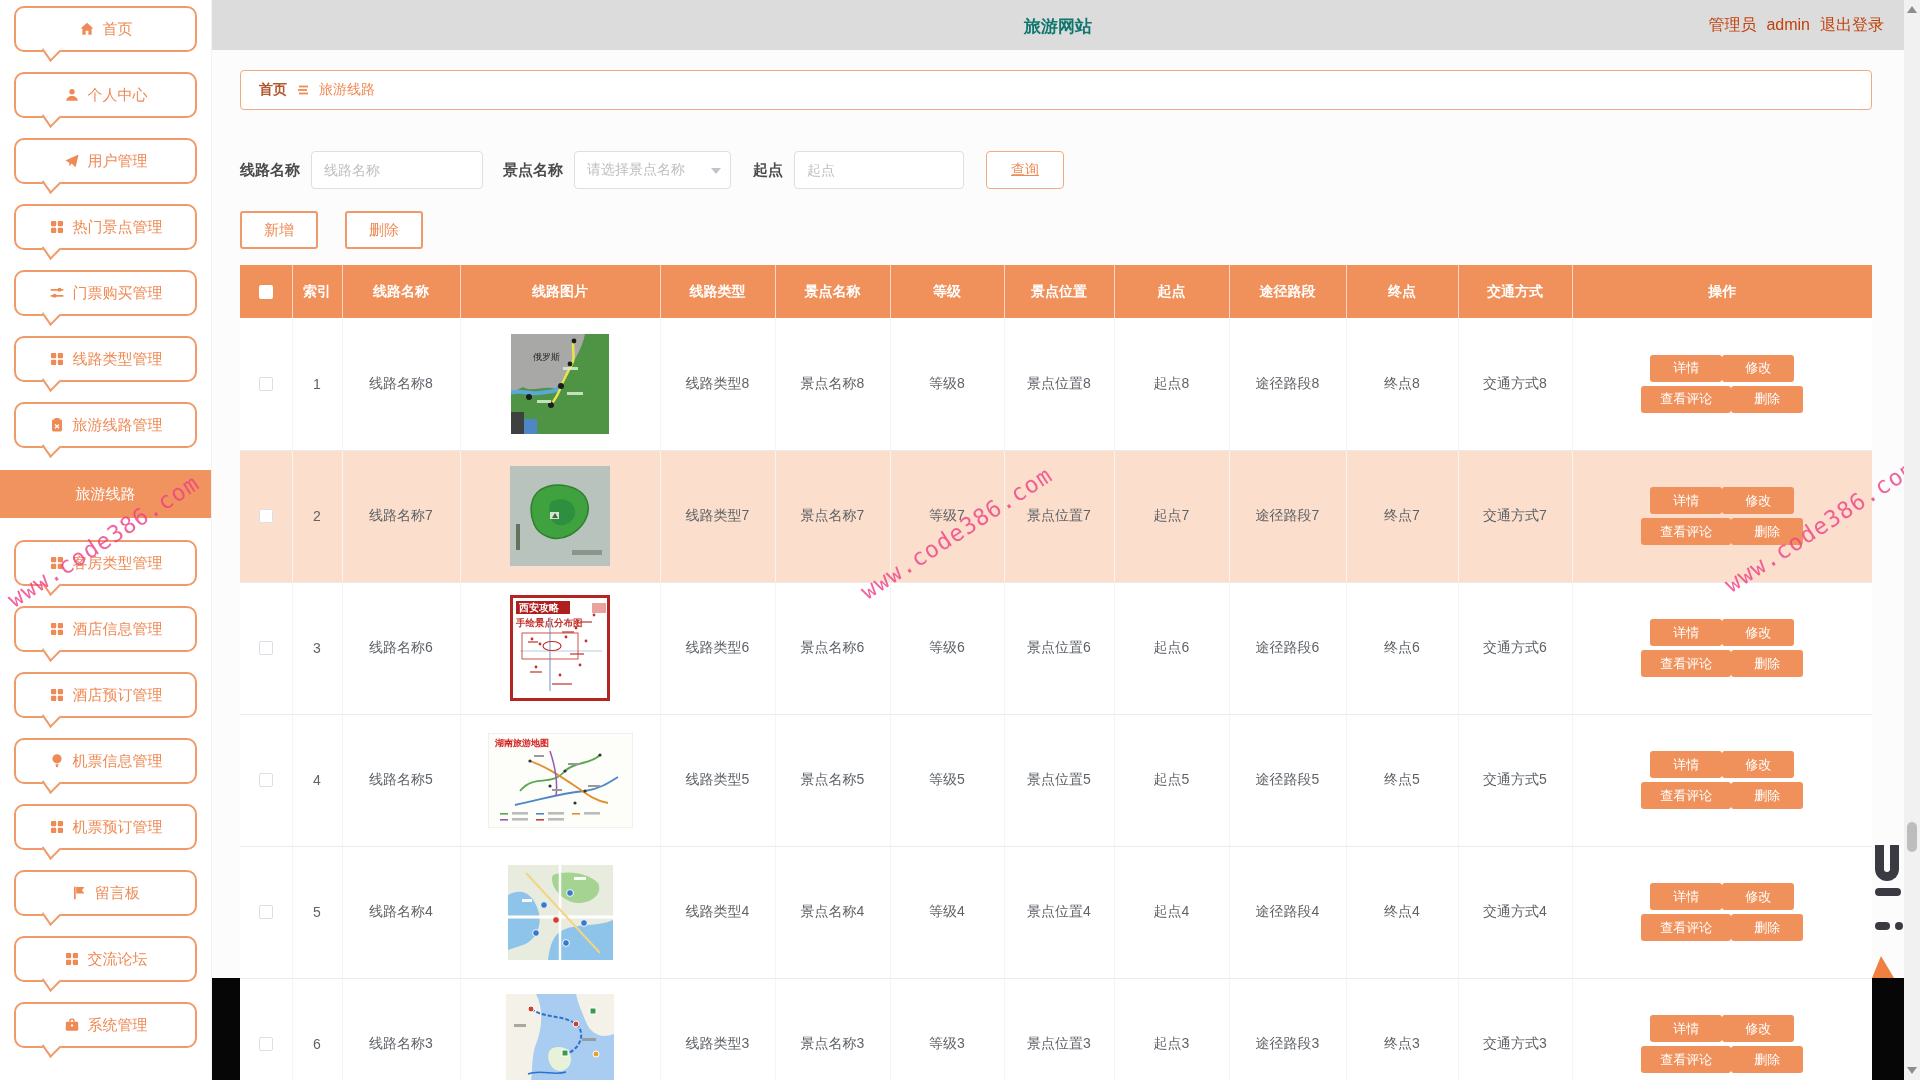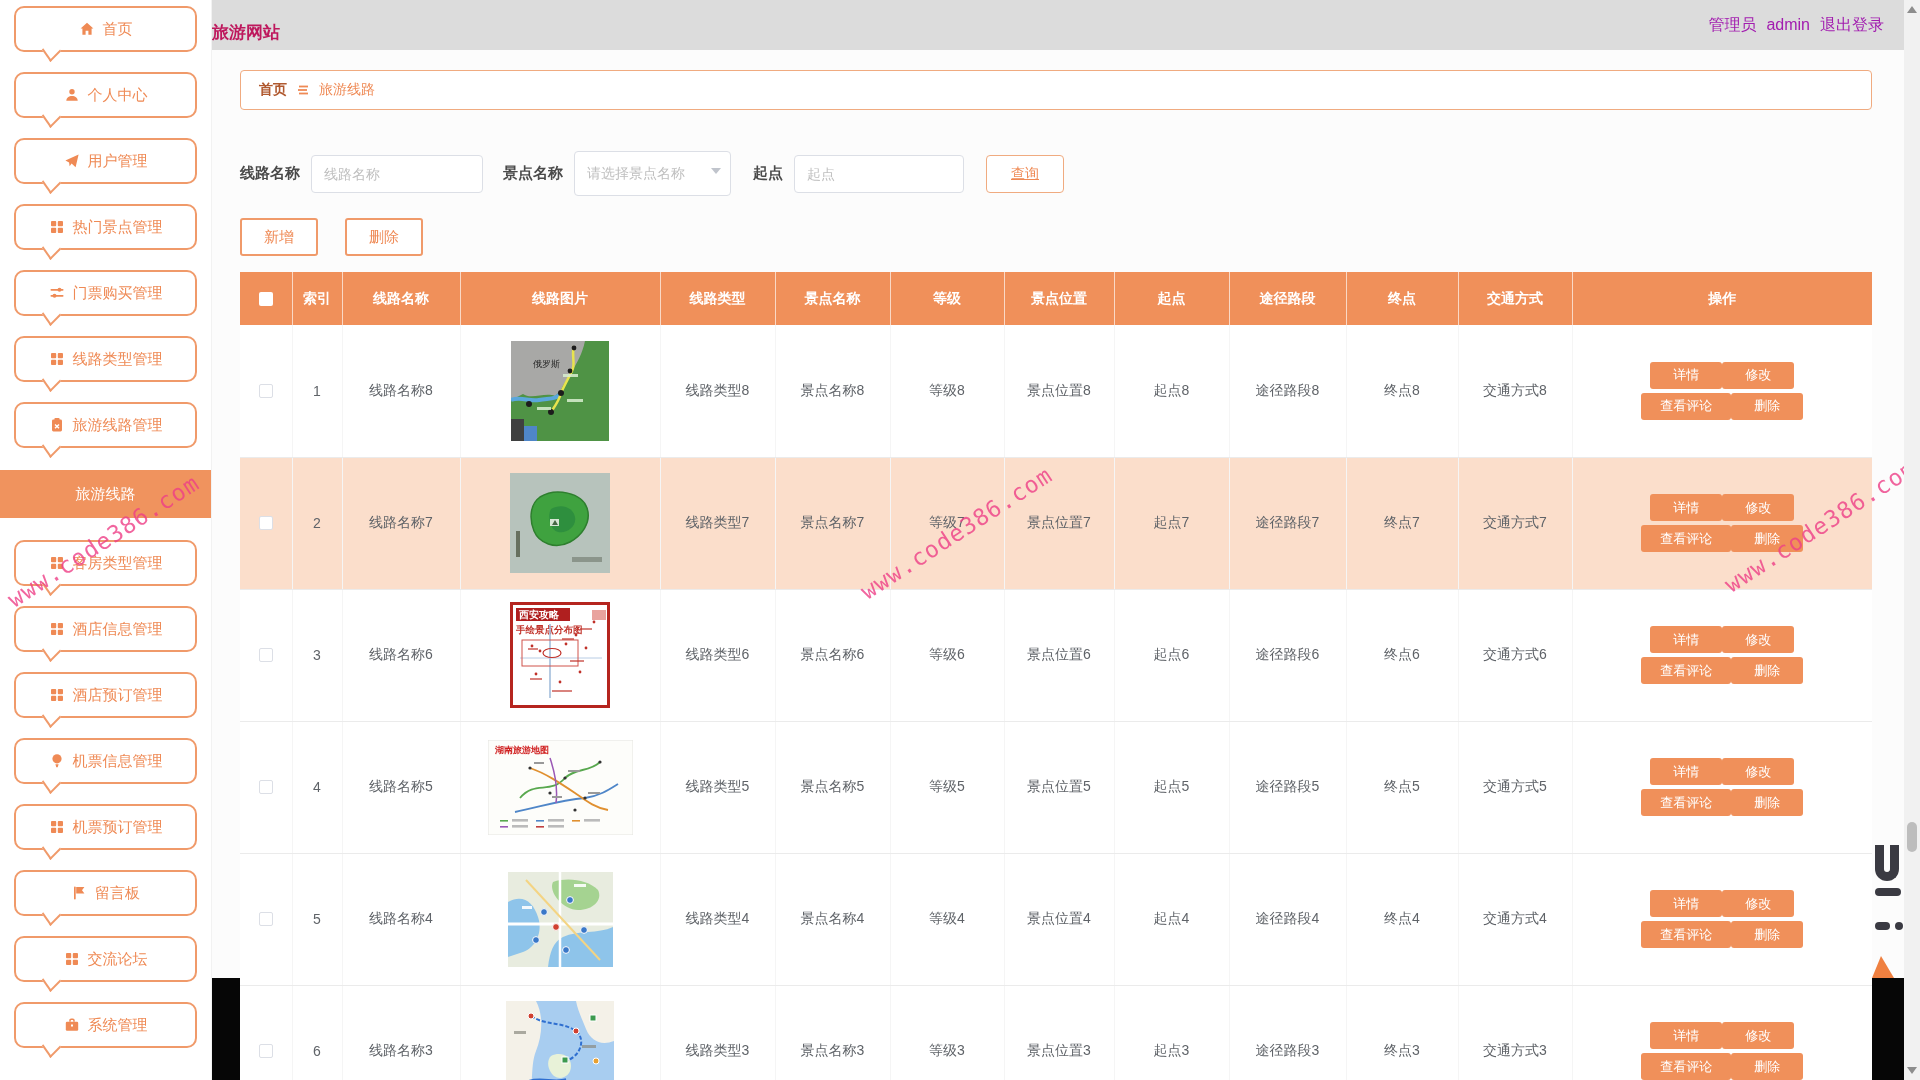--- a/index.html
+++ b/index.html
@@ -21,39 +21,39 @@
   .bubble .ic { width:16px; height:16px; display:inline-flex; }
   .bubble .ic svg { width:16px; height:16px; }
   .active-item { height:48px; flex:0 0 48px; margin:2px 0 22px 0;
     background:#f0935e; color:#fff; font-size:15px;
     display:flex; align-items:center; justify-content:center; cursor:pointer; }
 
   
   .main { position:absolute; left:212px; top:0; width:1692px; height:1080px;
     background:#fcfcfc; }
   .topbar { height:50px; background:#dcdcdc; position:relative; }
-  .topbar-title { position:absolute; left:0; right:0; top:8px; line-height:50px;
-    text-align:left; font-size:17px; font-weight:bold; color:#be185d; }
+  .topbar-title { position:absolute; left:0; right:0; top:2px; line-height:50px;
+    text-align:center; font-size:17px; font-weight:bold; color:#0f766e; }
   .topbar-user { position:absolute; right:20px; top:0; line-height:50px;
-    font-size:16px; color:#a21caf; display:flex; gap:10px; }
+    font-size:16px; color:#c2410c; display:flex; gap:10px; }
   .topbar-user .logout { cursor:pointer; }
 
   .breadcrumb { margin:20px 32px 0 28px; height:40px; background:#fff;
     border:1px solid #f0ab80; border-radius:4px;
     display:flex; align-items:center; padding-left:18px; gap:9px; font-size:14px; }
   .bc-home { color:#b0592f; font-weight:bold; cursor:pointer; }
   .bc-sep { display:inline-flex; width:14px; height:14px; color:#ef8a55; }
   .bc-cur { color:#ef8a55; }
 
   .filters { margin:41px 0 0 28px; display:flex; align-items:center; font-size:15px; }
   .f-label { color:#4a4a4a; font-weight:bold; margin-right:11px; }
   .f-input { width:172px; height:38px; border:1px solid #dcdfe6; border-radius:4px;
     background:#fff; padding:0 12px; font-size:14px; color:#555; outline:none; }
   .f-input::placeholder { color:#bfbfbf; }
-  .f-select { width:157px; height:45px; border:1px solid #dcdfe6; border-radius:4px;
+  .f-select { width:157px; height:38px; border:1px solid #dcdfe6; border-radius:4px;
     background:#fff; padding:0 26px 0 12px; font-size:14px; color:#bfbfbf;
     display:flex; align-items:center; position:relative; cursor:pointer; }
   .f-select .chev { position:absolute; right:9px; top:16px; width:0; height:0;
     border-left:5px solid transparent; border-right:5px solid transparent;
     border-top:6px solid #c0c4cc; }
   .gap20 { width:20px; } .gap22 { width:22px; }
   .btn-search { width:78px; height:38px; margin-left:22px; background:#fff;
     border:1px solid #f0ab80; border-radius:4px; color:#ef8a55; font-size:14px; cursor:pointer;text-decoration:underline; }
 
   .toolbar { margin:22px 0 0 28px; display:flex; gap:27px; }

